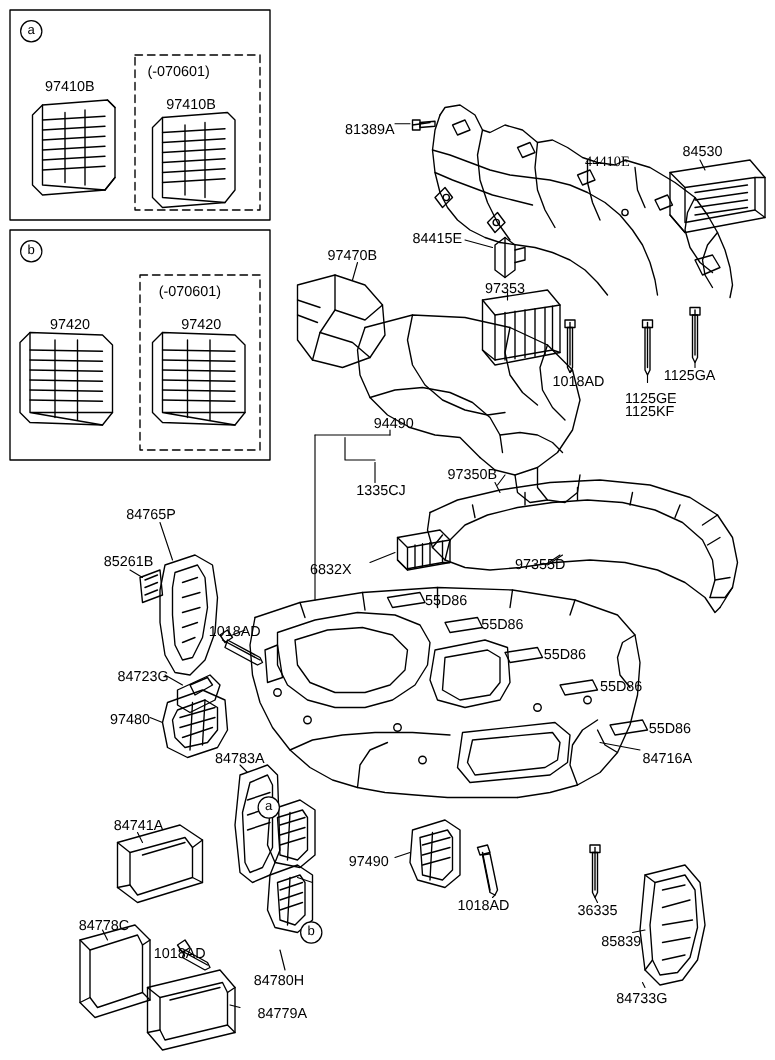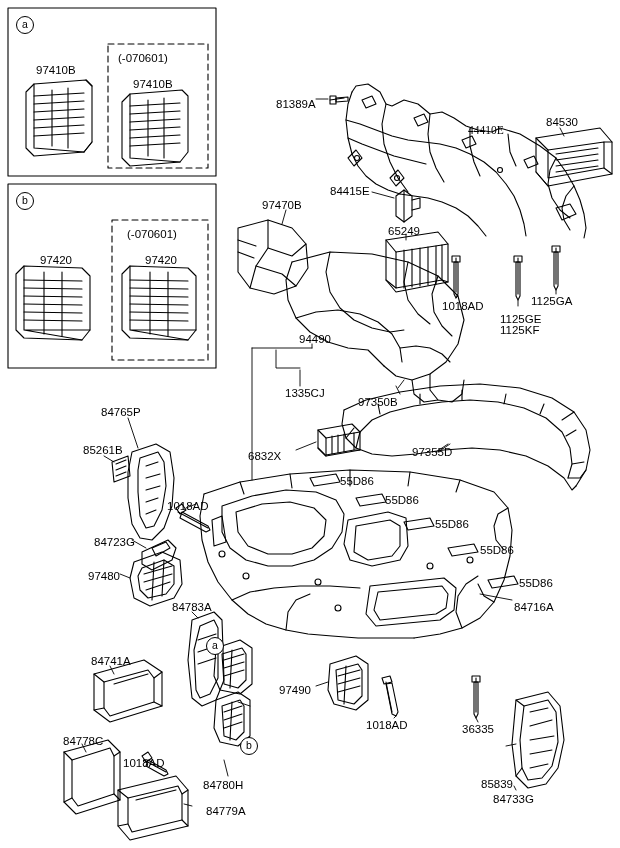--- a/index.html
+++ b/index.html
@@ -379,47 +379,47 @@
 <div class="label" style="left:133px; top:78px;">97410B</div>
 <div class="label" style="left:118px; top:52px;">(-070601)</div>
 <div class="label" style="left:40px;  top:254px;">97420</div>
 <div class="label" style="left:145px; top:254px;">97420</div>
 <div class="label" style="left:127px; top:228px;">(-070601)</div>
 <div class="label" style="left:276px; top:98px;">81389A</div>
 <div class="label" style="left:468px; top:124px;font-family:Liberation Serif, serif;">44410E</div>
 <div class="label" style="left:546px; top:116px;">84530</div>
 <div class="label" style="left:330px; top:185px;">84415E</div>
 <div class="label" style="left:262px; top:199px;">97470B</div>
-<div class="label" style="left:388px; top:225px;">65249</div>
+<div class="label" style="left:388px; top:225px;">97353</div>
 <div class="label" style="left:442px; top:300px;">1018AD</div>
 <div class="label" style="left:531px; top:295px;">1125GA</div>
 <div class="label" style="left:500px; top:313px;">1125GE</div>
 <div class="label" style="left:500px; top:324px;">1125KF</div>
 <div class="label" style="left:299px; top:333px;">94490</div>
 <div class="label" style="left:285px; top:387px;">1335CJ</div>
-<div class="label" style="left:358px; top:374px;margin-top:22px;">97350B</div>
+<div class="label" style="left:358px; top:374px;">97350B</div>
 <div class="label" style="left:101px; top:406px;">84765P</div>
 <div class="label" style="left:83px;  top:444px;">85261B</div>
 <div class="label" style="left:248px; top:450px;">6832X</div>
 <div class="label" style="left:412px; top:446px;">97355D</div>
 <div class="label" style="left:340px; top:475px;">55D86</div>
 <div class="label" style="left:385px; top:494px;">55D86</div>
 <div class="label" style="left:435px; top:518px;">55D86</div>
 <div class="label" style="left:480px; top:544px;">55D86</div>
 <div class="label" style="left:519px; top:577px;">55D86</div>
 <div class="label" style="left:167px; top:500px;">1018AD</div>
 <div class="label" style="left:94px;  top:536px;">84723G</div>
 <div class="label" style="left:88px;  top:570px;">97480</div>
 <div class="label" style="left:172px; top:601px;">84783A</div>
 <div class="label" style="left:514px; top:601px;">84716A</div>
 <div class="label" style="left:91px;  top:655px;">84741A</div>
 <div class="label" style="left:279px; top:684px;">97490</div>
 <div class="label" style="left:366px; top:719px;">1018AD</div>
 <div class="label" style="left:462px; top:723px;">36335</div>
-<div class="label" style="left:481px; top:748px;margin-top:30px;">85839</div>
+<div class="label" style="left:481px; top:748px;">85839</div>
 <div class="label" style="left:63px;  top:735px;">84778C</div>
 <div class="label" style="left:123px; top:757px;">1018AD</div>
 <div class="label" style="left:203px; top:779px;">84780H</div>
 <div class="label" style="left:206px; top:805px;">84779A</div>
 <div class="label" style="left:493px; top:793px;">84733G</div>
 
 <div class="circ-label" style="left:16px;  top:16px;">a</div>
 <div class="circ-label" style="left:16px;  top:192px;">b</div>
 <div class="circ-label" style="left:206px; top:637px;">a</div>
 <div class="circ-label" style="left:240px; top:737px;">b</div>

